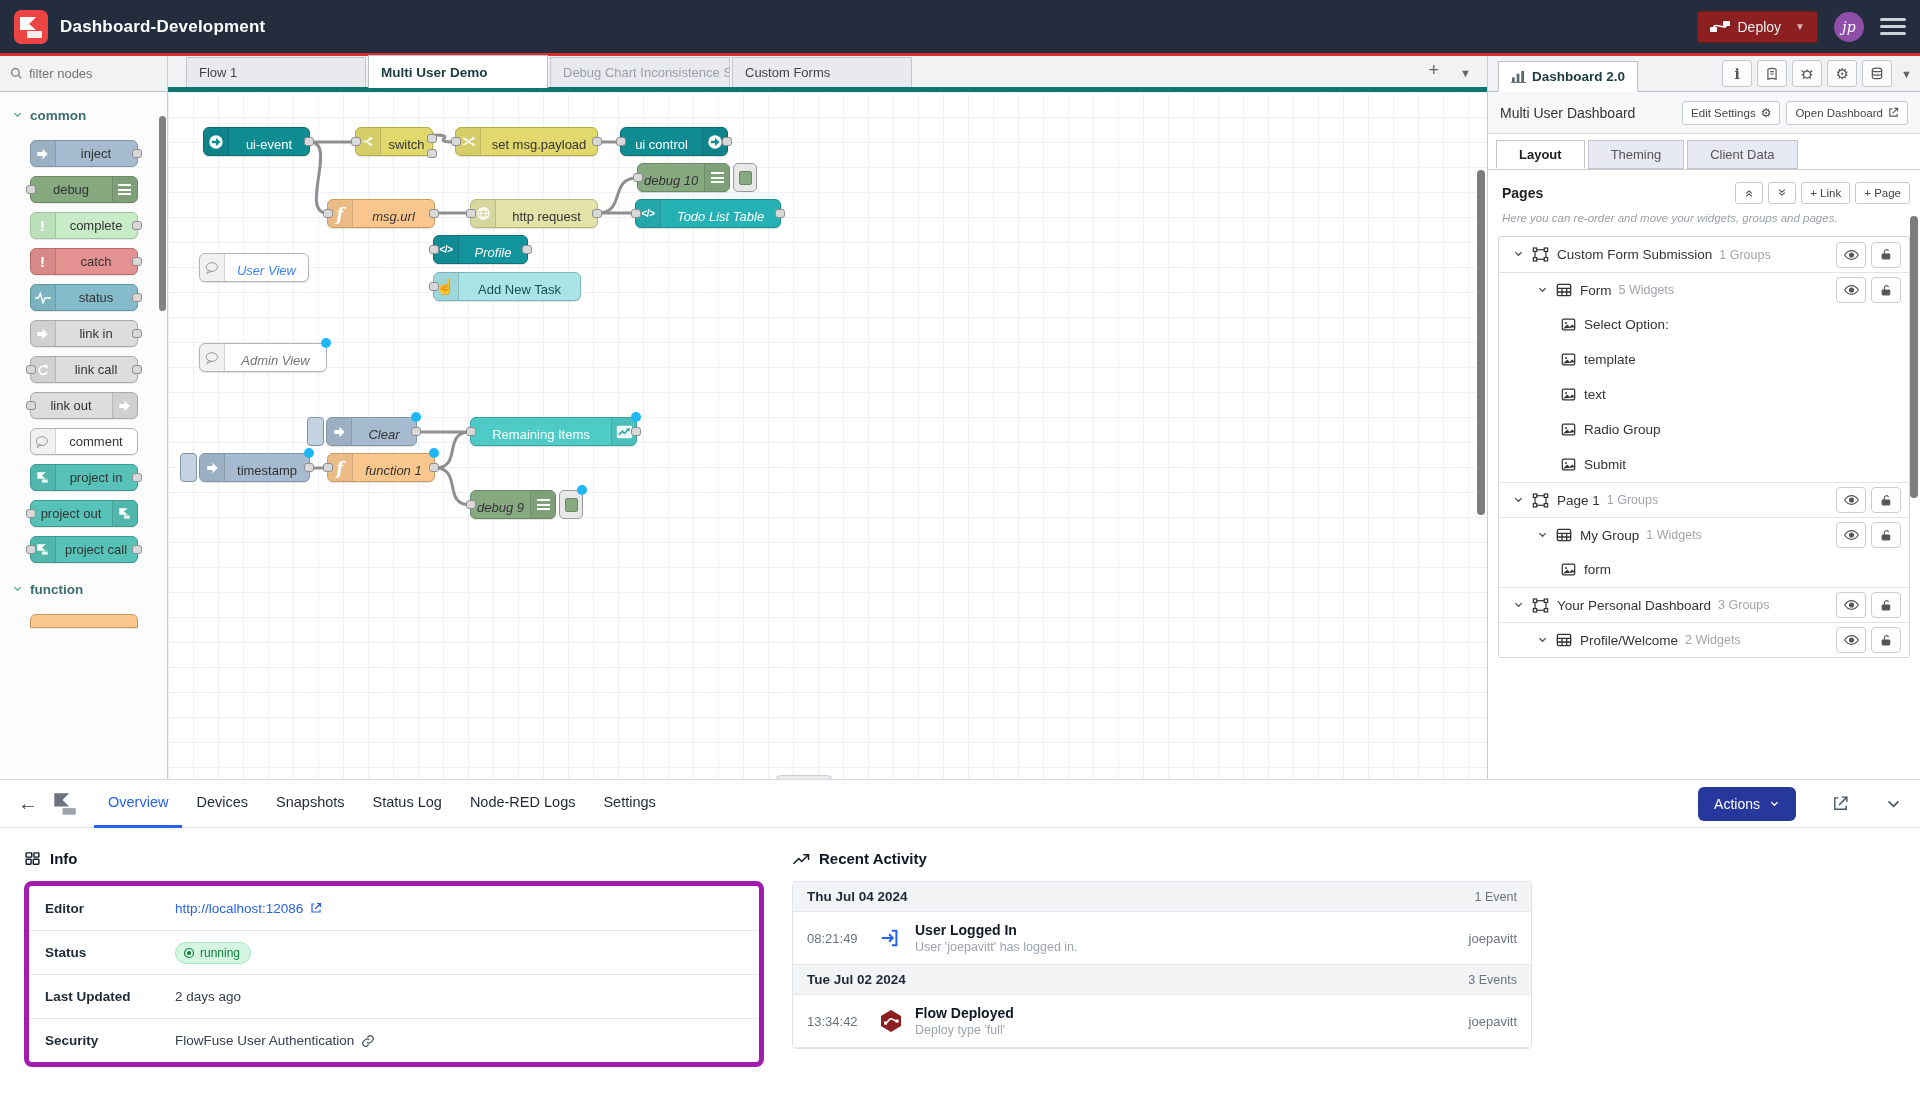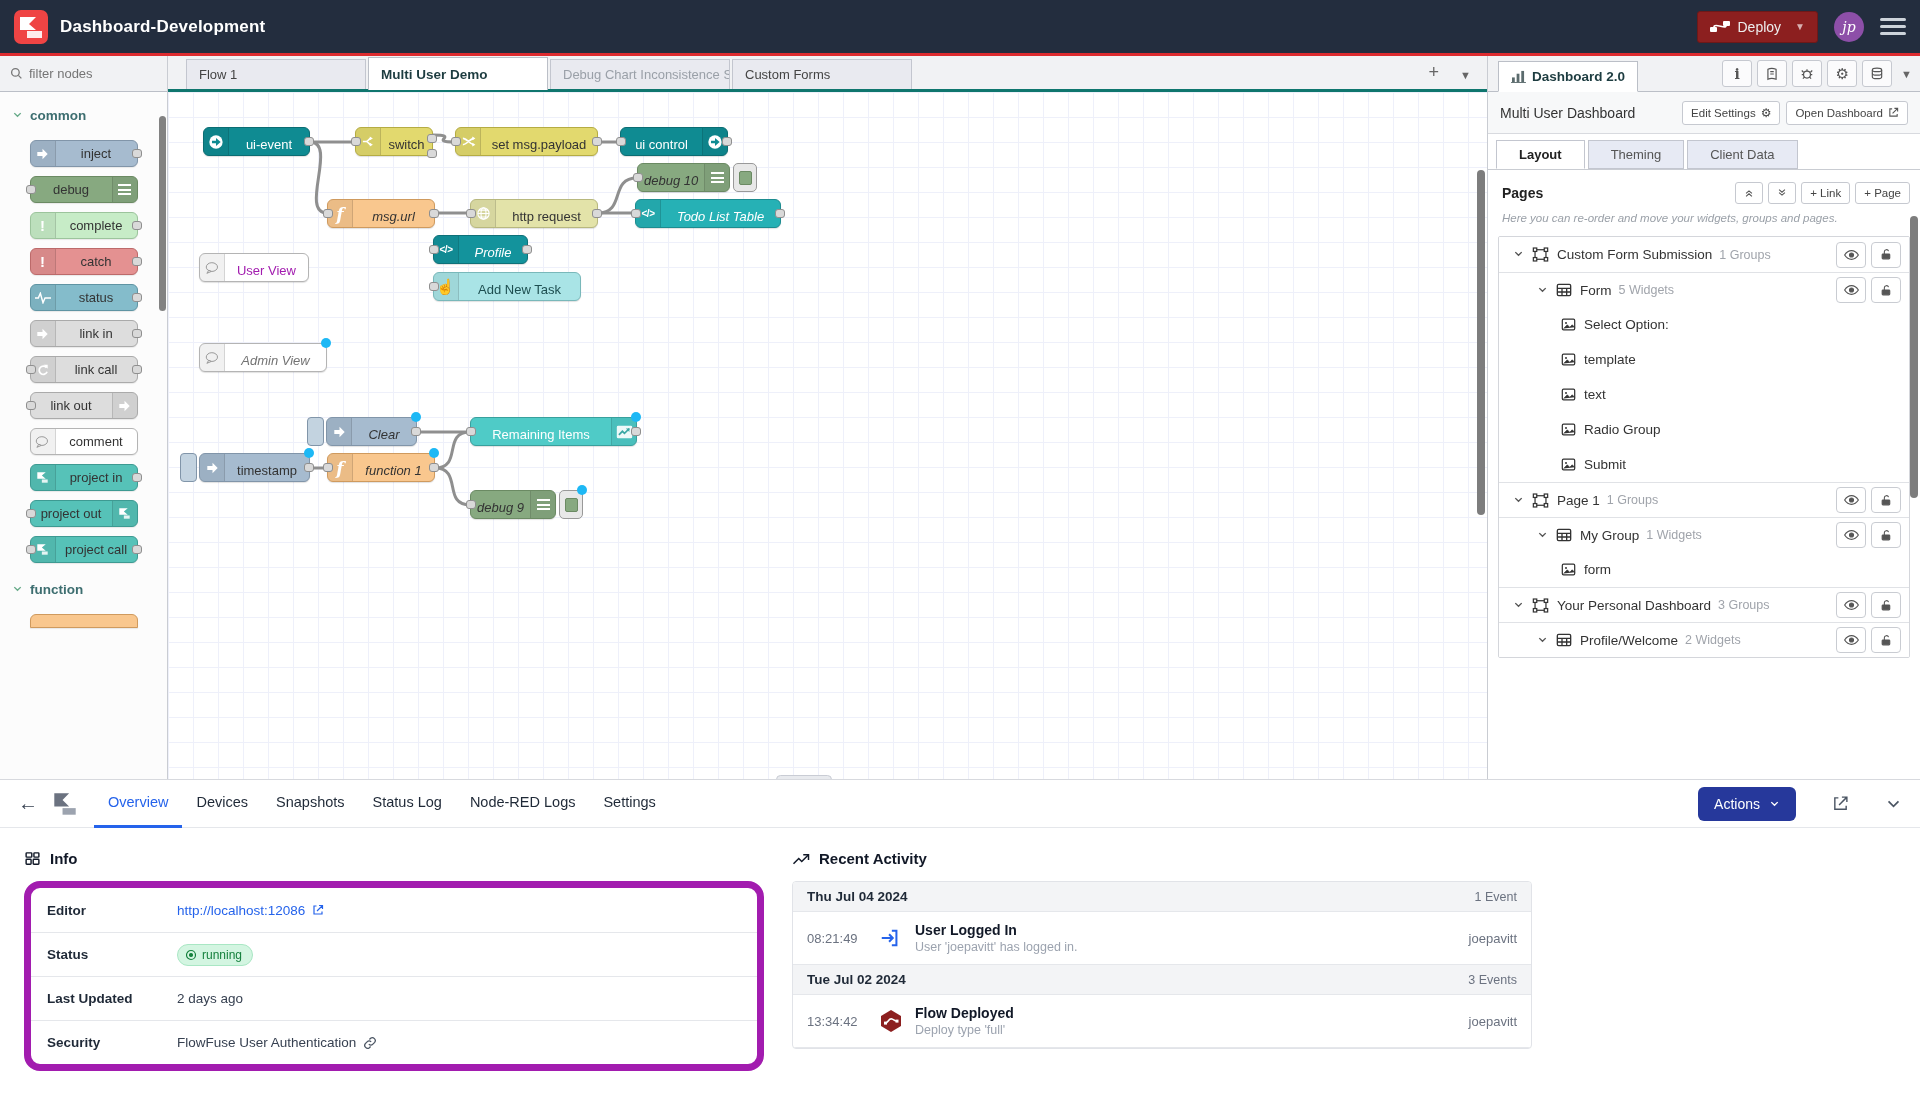--- a/index.html
+++ b/index.html
@@ -35,21 +35,21 @@
 
   .iconbox { width:25px; flex:0 0 auto; display:flex; align-items:center; justify-content:center; background:rgba(0,0,0,.055); }
   .iconbox.L { border-right:1px solid rgba(0,0,0,.12); border-radius:5px 0 0 5px; }
   .iconbox.R { border-left:1px solid rgba(0,0,0,.12); border-radius:0 5px 5px 0; margin-left:auto; }
   .port { position:absolute; width:10px; height:9px; background:#d9d9d9; border:1px solid #8f8f8f; border-radius:3px; top:50%; margin-top:-5px; }
   .port.in { left:-5px; } .port.out { right:-5px; }
   .port.o1 { top:6px; margin-top:0; } .port.o2 { top:auto; bottom:-3px; margin-top:0; }
 
   
   .editor { width:1319px; display:flex; flex-direction:column; position:relative; }
-  .tabstrip { height:36px; background:#f1f2f4; border-bottom:3px solid #0f766e; display:flex; align-items:flex-end; padding-left:18px; position:relative; }
+  .tabstrip { height:36px; background:#f1f2f4; border-bottom:5px solid #0f766e; display:flex; align-items:flex-end; padding-left:18px; position:relative; }
   .ftab { width:180px; height:30px; margin-right:2px; border:1px solid #c3c6cf; border-bottom:none; background:#e9eaf0; display:flex; align-items:center; padding:0 12px; font-size:13px; color:#444; white-space:nowrap; overflow:hidden; cursor:pointer; }
   .ftab.active { background:#fff; height:33px; font-weight:bold; color:#1d3c40; font-size:13.5px; border-color:#bbbfc7; margin-bottom:-1px; }
   .ftab.faded { color:#9aa0a8; }
   .tab-plus { position:absolute; right:48px; bottom:6px; color:#666; font-size:18px; cursor:pointer; }
   .tab-caret { position:absolute; right:16px; bottom:8px; color:#666; font-size:11px; cursor:pointer; }
 
   .canvas { position:relative; flex:1; background:#fff;
     background-image:linear-gradient(#eef0fa 1px, transparent 1px),linear-gradient(90deg,#eef0fa 1px, transparent 1px);
     background-size:25px 25px; overflow:hidden; }
   .wirelayer { position:absolute; inset:0; }
@@ -97,21 +97,21 @@
   .back { font-size:20px; color:#374151; margin-right:12px; cursor:pointer; }
   .bff { margin-right:14px; display:flex; }
   .btab { height:48px; display:flex; align-items:center; padding:0 14px; font-size:14.5px; color:#1f2937; cursor:pointer; border-bottom:3px solid transparent; }
   .btab.active { color:#2563eb; border-bottom-color:#2563eb; }
   .bnav-right { margin-left:auto; display:flex; align-items:center; gap:36px; }
   .actions-btn { background:#26389b; color:#fff; border:none; border-radius:6px; height:34px; padding:0 16px; font-size:14px; display:flex; align-items:center; gap:9px; cursor:pointer; font-family:inherit; }
   .bnav-right .gico { color:#4b5563; cursor:pointer; display:flex; }
   .bcontent { display:flex; gap:28px; padding:22px 24px 0; }
   .bcol { width:740px; }
   .sec-hd { display:flex; align-items:center; gap:9px; font-size:15px; font-weight:bold; color:#111827; margin-bottom:14px; }
-  .infotable { border:7px solid #a21caf; border-radius:16px; overflow:hidden; }
+  .infotable { border:5px solid #a21caf; border-radius:8px; overflow:hidden; }
   .irow { display:flex; align-items:center; min-height:44px; padding:0 16px; border-top:1px solid #e5e7eb; font-size:13.5px; }
   .irow:first-child { border-top:none; }
   .irow .k { width:130px; font-weight:bold; color:#1f2937; flex:0 0 auto; }
   .irow .v { color:#374151; display:flex; align-items:center; gap:7px; }
   .irow .v.link { color:#2563eb; cursor:pointer; }
   .badge { display:inline-flex; align-items:center; gap:5px; background:#d3f5e1; border:1px solid #a9e7c4; color:#15803d; font-size:12px; padding:3px 10px 3px 7px; border-radius:11px; }
   .acttable { border:1px solid #e1e3e8; border-radius:4px; overflow:hidden; }
   .adate { background:#f3f4f6; border-bottom:1px solid #e5e7eb; display:flex; align-items:center; padding:7px 14px; font-size:13.5px; font-weight:bold; color:#1f2937; }
   .adate .cnt { margin-left:auto; font-weight:normal; color:#6b7280; font-size:12.5px; }
   .aev { display:flex; align-items:center; padding:10px 14px; border-bottom:1px solid #e5e7eb; }
@@ -477,21 +477,21 @@
           <div class="node" style="left: 31px; top: 161px; width: 110px;">
             <div class="nbody" style="background: rgb(255, 255, 255); border-color: rgb(180, 180, 180);">
               <span class="iconbox L">
                 <span class="icon">
                   <svg width="15" height="12" viewBox="0 0 24 19">
                     <ellipse cx="11" cy="8" rx="9" ry="7" fill="#f0f0f0" stroke="#9a9a9a" stroke-width="1.6"></ellipse>
                     <path d="m6 13-3 5 7-3z" fill="#f0f0f0" stroke="#9a9a9a" stroke-width="1.6"></path>
                   </svg>
                 </span>
               </span>
-              <span class="lbl" style="color: #a21caf; ">User View</span>
+              <span class="lbl" style="color: #3b82f6; font-style: italic;">User View</span>
             </div>
           </div>
           <div class="node" style="left: 265px; top: 180px; width: 148px;">
             <div class="nbody" style="background: rgb(169, 228, 230); border-color: rgb(121, 184, 186);">
               <span class="iconbox L">
                 <span class="icon">
                   <span style="color:#fff;font-size:15px">☝</span>
                 </span>
               </span>
               <span class="lbl" style="color: rgb(29, 78, 80);">Add New Task</span>

